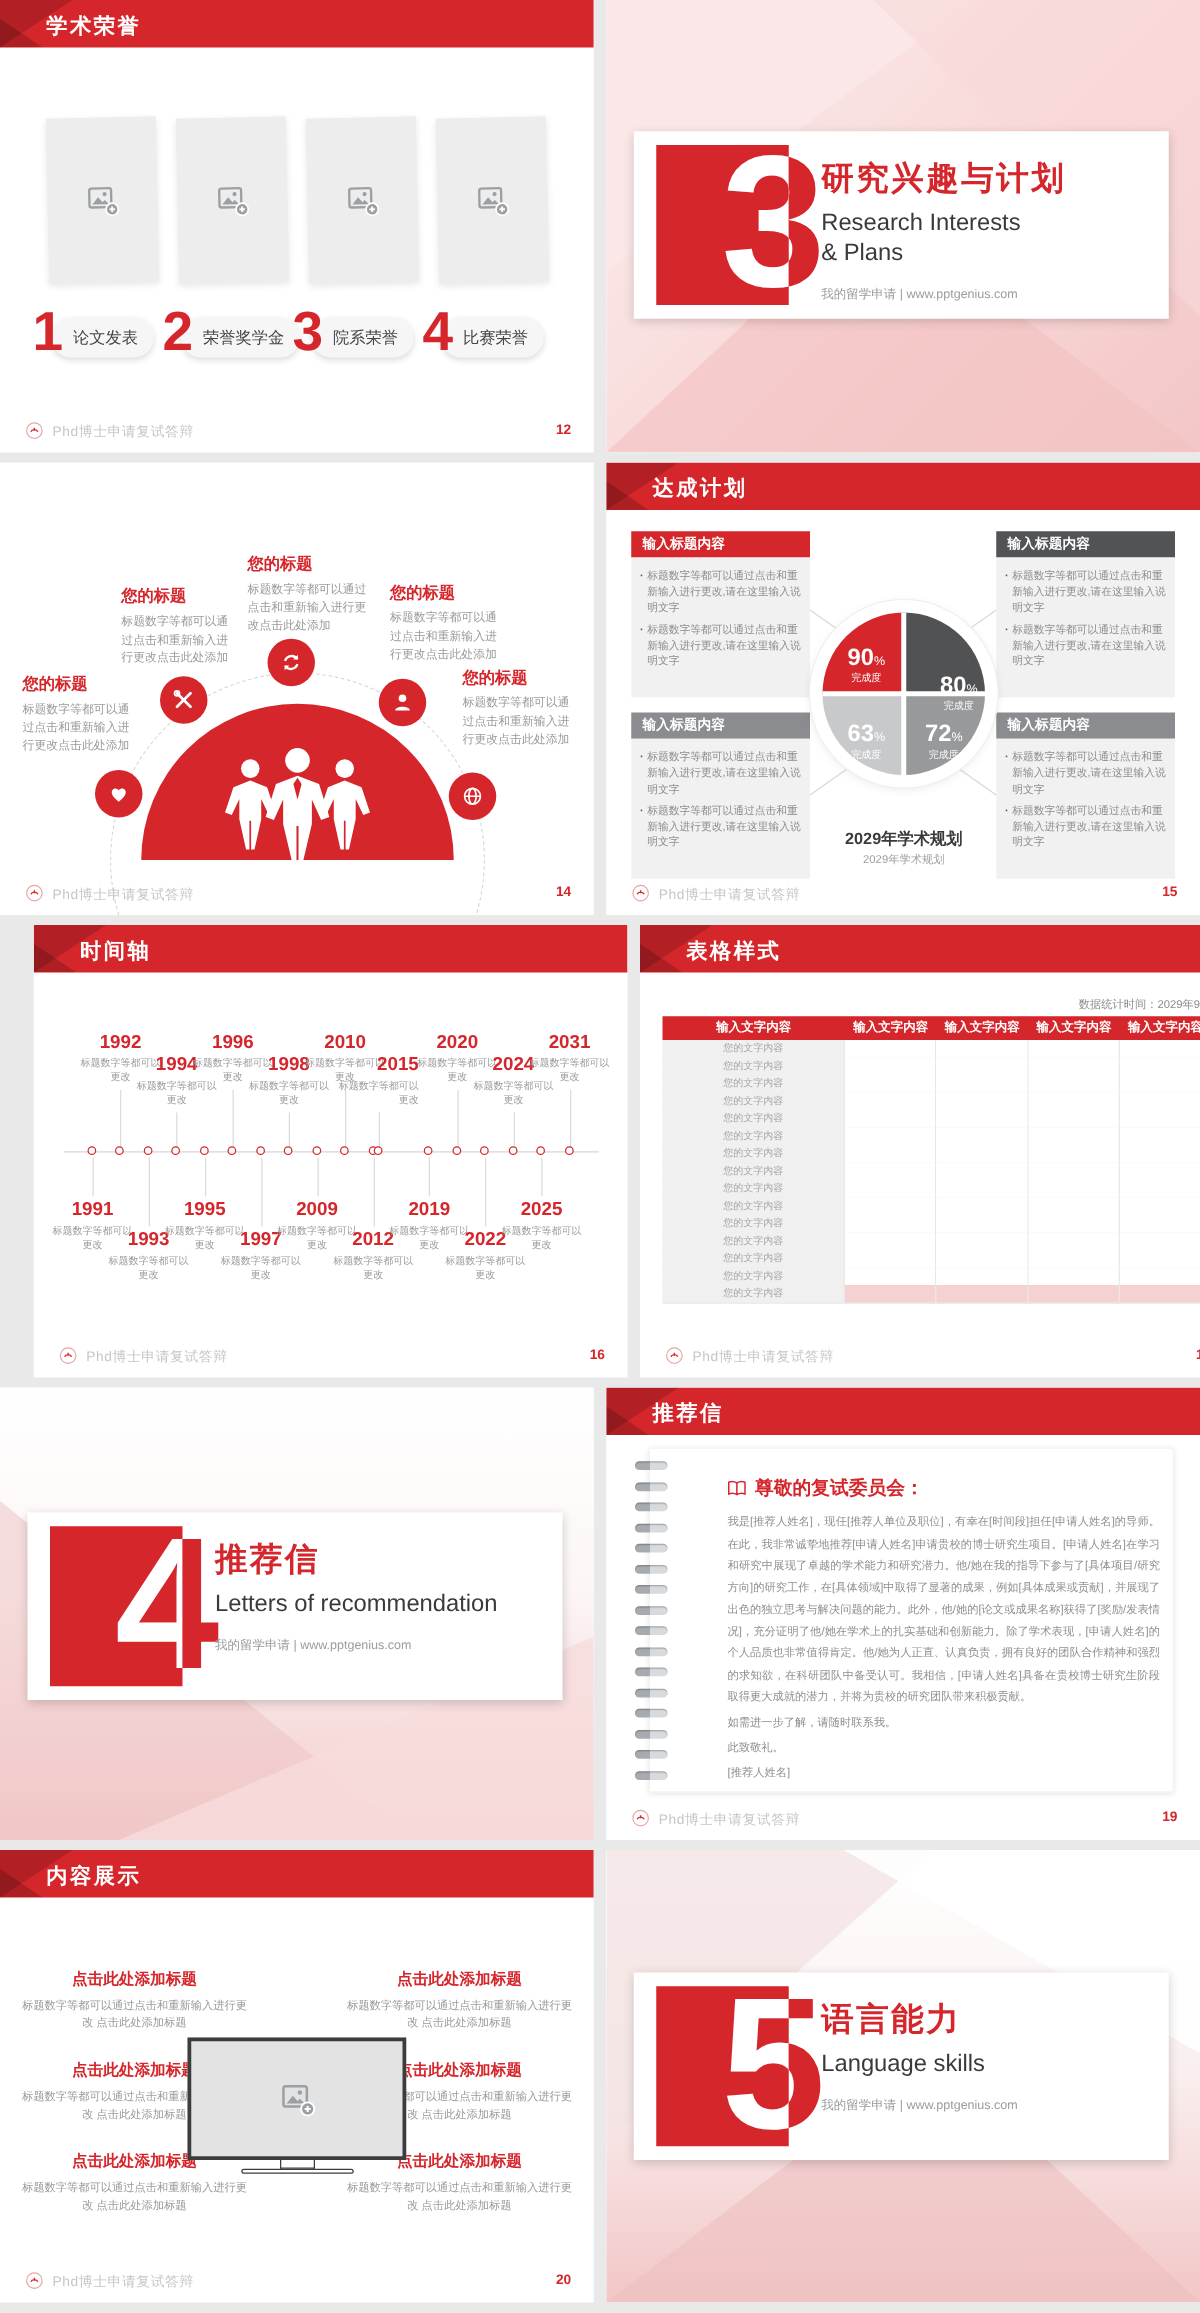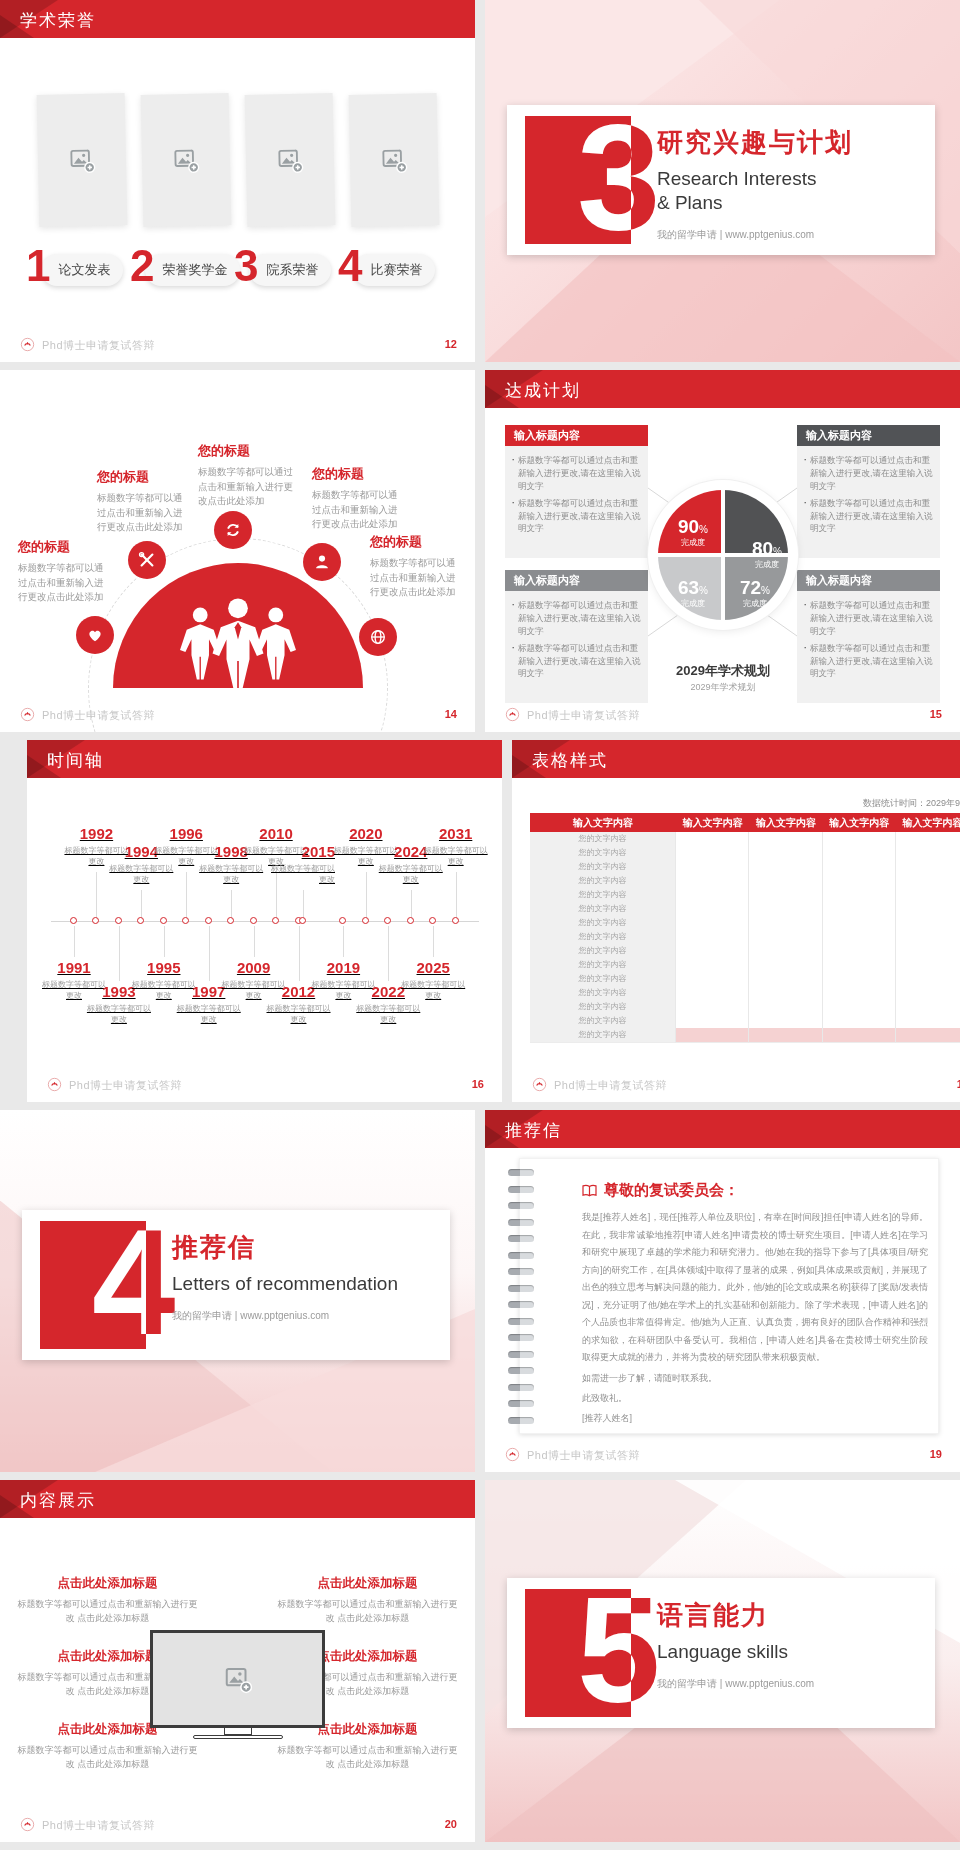--- a/index.html
+++ b/index.html
@@ -9,21 +9,21 @@
   .slide{position:absolute;width:475px;height:362px;background:#fff;overflow:hidden;}
   .c0{left:0;} .c1{left:485px;}
   .r0{top:0;} .r1{top:370px;} .r2{top:740px;margin-left:27px;} .r3{top:1110px;} .r4{top:1480px;}
 
   
   .shead{position:absolute;top:0;left:0;right:0;height:38px;background:var(--red);z-index:5;}
   .shead::before{content:'';position:absolute;left:0;top:0;width:58px;height:38px;
     background:rgba(0,0,0,.16);clip-path:polygon(0 0,100% 0,0 100%);}
   .shead::after{content:'';position:absolute;left:0;bottom:0;width:34px;height:23px;
     background:rgba(0,0,0,.18);clip-path:polygon(0 0,100% 100%,0 100%);}
-  .shead .ttl{position:absolute;left:20px;top:9px;font-size:17px;font-weight:normal;color:#fff;letter-spacing:2px;}
+  .shead .ttl{position:absolute;left:37px;top:9px;font-size:17px;font-weight:bold;color:#fff;letter-spacing:2px;}
   .sfoot{position:absolute;left:20px;right:18px;bottom:9px;height:16px;font-size:11px;color:#c6c6c6;}
   .sfoot .brand{position:absolute;left:22px;top:1px;letter-spacing:.5px;}
   .sfoot .logo{position:absolute;left:0;top:0;width:15px;height:15px;}
   .sfoot .pageno{position:absolute;right:0;top:1px;font-size:11px;font-weight:bold;color:var(--red);}
 
   
   .photo-card{position:absolute;top:94px;width:88px;height:132px;background:#ededed;
     box-shadow:0 2px 6px rgba(0,0,0,.10);transform:rotate(-1.2deg);display:flex;align-items:center;justify-content:center;}
   .pc0{left:38px;} .pc1{left:142px;} .pc2{left:246px;} .pc3{left:350px;}
   .badge{position:absolute;top:244px;display:flex;align-items:flex-start;}
@@ -100,21 +100,21 @@
   .pq-bl{left:178px;top:208px;} .pq-br{left:240px;top:208px;}
   .pie-cap{position:absolute;left:138px;top:292px;width:200px;text-align:center;font-size:13px;font-weight:bold;color:#3a3a3a;}
   .pie-sub{position:absolute;left:138px;top:311px;width:200px;text-align:center;font-size:9px;color:#a0a0a0;}
 
   
   .tl-line{position:absolute;left:24px;top:181px;width:428px;height:1px;background:#d6d6d6;}
   .tl-event{position:absolute;top:0;bottom:0;width:64px;text-align:center;}
   .tl-dot{position:absolute;left:50%;top:177px;width:7px;height:7px;margin-left:-4px;border-radius:50%;
     background:#fff;border:1.5px solid var(--red);}
   .tl-stem{position:absolute;left:50%;width:1px;background:#dcdcdc;}
-  .tl-text{position:absolute;left:0;width:64px;text-decoration:underline;}
+  .tl-text{position:absolute;left:0;width:64px;}
   .tl-year{font-size:15px;font-weight:800;color:var(--red);line-height:1.1;}
   .tl-cap{font-size:8px;color:#9b9b9b;line-height:1.4;margin-top:2px;}
   .lv-a .tl-text{top:86px;}  .lv-b .tl-text{top:104px;}
   .lv-c .tl-text{top:220px;} .lv-d .tl-text{top:244px;}
   .lv-a .tl-stem{top:132px;height:47px;} .lv-b .tl-stem{top:150px;height:29px;}
   .lv-c .tl-stem{top:186px;height:31px;} .lv-d .tl-stem{top:186px;height:55px;}
 
   
   .tbl-note{position:absolute;right:18px;top:57px;font-size:9px;color:#8b8b8b;}
   .tbl{position:absolute;left:18px;top:73px;width:439px;}

